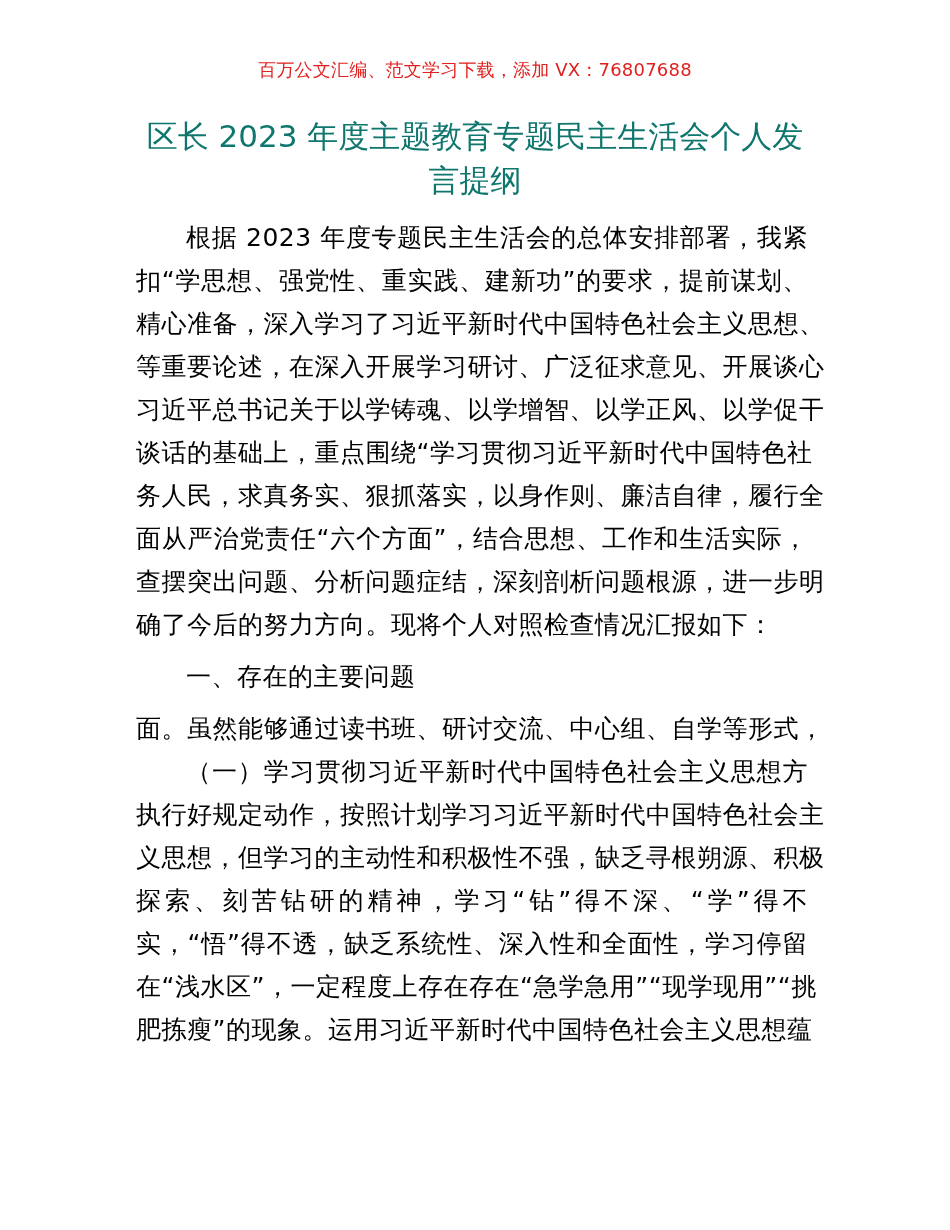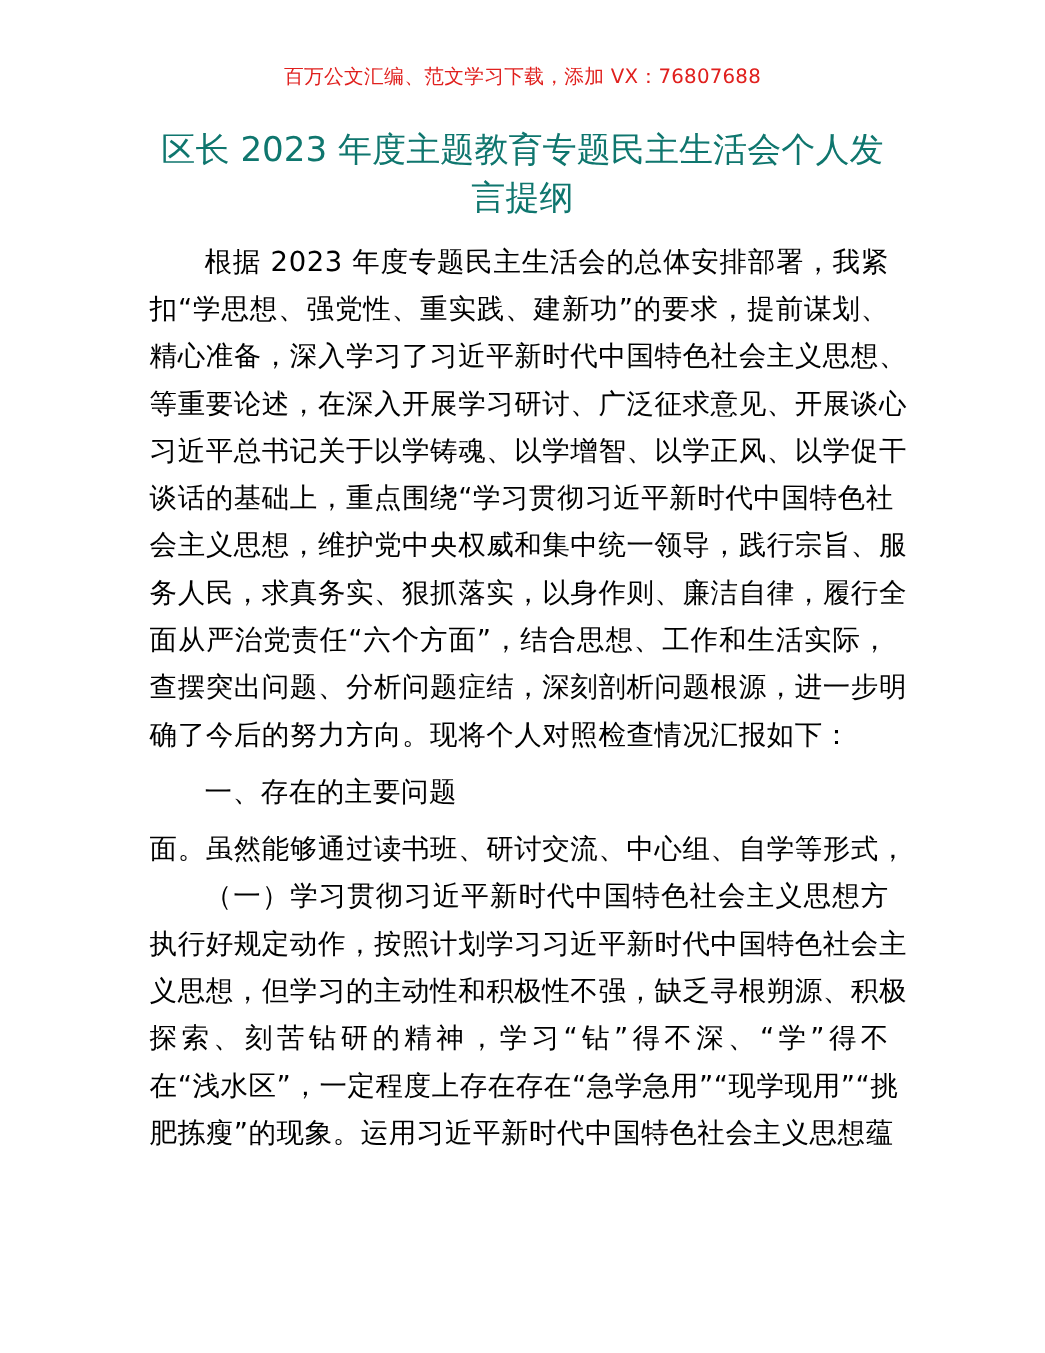--- a/index.html
+++ b/index.html
@@ -82,37 +82,37 @@
   </div>
 
   <div class="body">
     <div>
       <div class="line indent">根据 2023 年度专题民主生活会的总体安排部署，我紧</div>
       <div class="line">扣“学思想、强党性、重实践、建新功”的要求，提前谋划、</div>
       <div class="line">精心准备，深入学习了习近平新时代中国特色社会主义思想、</div>
       <div class="line">等重要论述，在深入开展学习研讨、广泛征求意见、开展谈心</div>
       <div class="line">习近平总书记关于以学铸魂、以学增智、以学正风、以学促干</div>
       <div class="line">谈话的基础上，重点围绕“学习贯彻习近平新时代中国特色社</div>
-      <div class="line">会主义思想，维护党中央权威和集中统一领导，践行宗旨、服</div>
       <div class="line">务人民，求真务实、狠抓落实，以身作则、廉洁自律，履行全</div>
       <div class="line">面从严治党责任“六个方面”，结合思想、工作和生活实际，</div>
       <div class="line">查摆突出问题、分析问题症结，深刻剖析问题根源，进一步明</div>
       <div class="line last">确了今后的努力方向。现将个人对照检查情况汇报如下：</div>
     </div>
 
     <div class="gap"></div>
 
     <div class="line indent last">一、存在的主要问题</div>
 
     <div class="gap"></div>
 
     <div>
       <div class="line">面。虽然能够通过读书班、研讨交流、中心组、自学等形式，</div>
       <div class="line indent">（一）学习贯彻习近平新时代中国特色社会主义思想方</div>
       <div class="line">执行好规定动作，按照计划学习习近平新时代中国特色社会主</div>
       <div class="line">义思想，但学习的主动性和积极性不强，缺乏寻根朔源、积极</div>
       <div class="line">探索、刻苦钻研的精神，学习“钻”得不深、“学”得不</div>
+      <div class="line">实，“悟”得不透，缺乏系统性、深入性和全面性，学习停留</div>
       <div class="line">在“浅水区”，一定程度上存在存在“急学急用”“现学现用”“挑</div>
       <div class="line">肥拣瘦”的现象。运用习近平新时代中国特色社会主义思想蕴</div>
     </div>
   </div>
 
 </div>
 
 </body></html>

